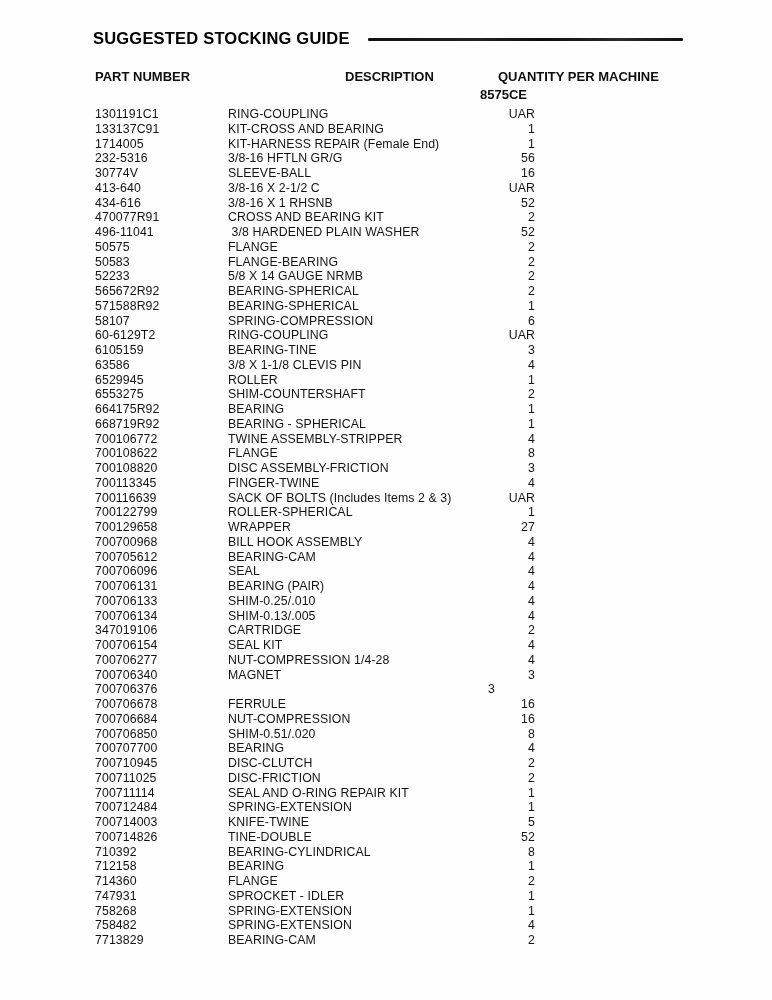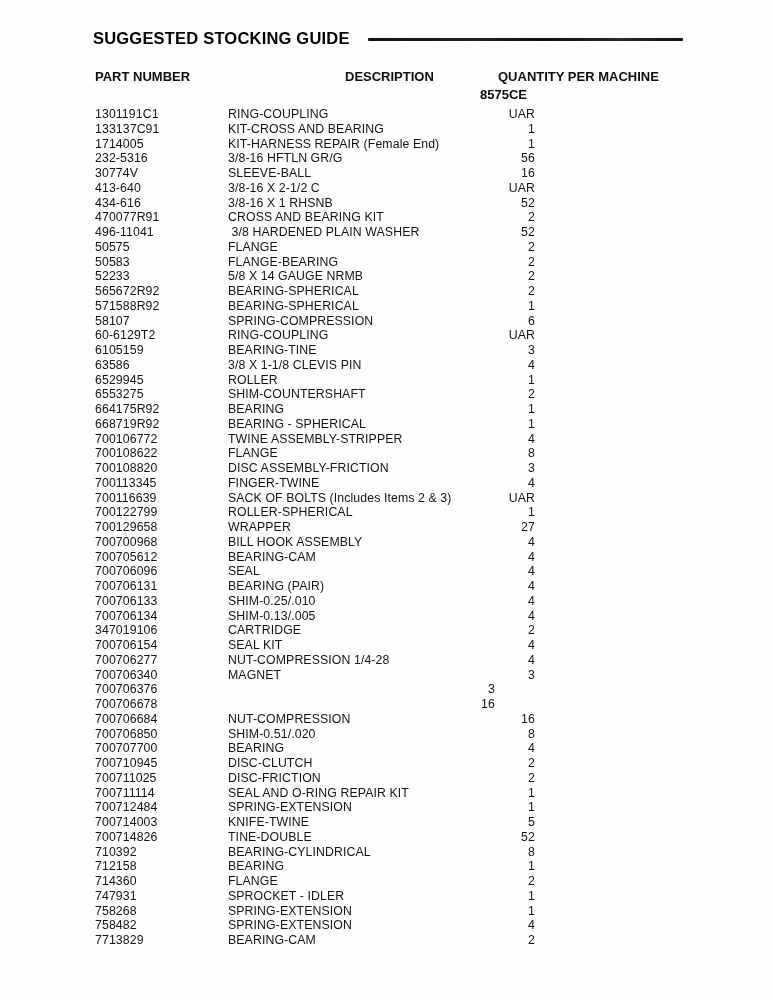--- a/index.html
+++ b/index.html
@@ -326,20 +326,21 @@
       <span class="cell-qty">3</span>
     </div>
 
     <div class="trow">
       <span class="cell-part">700706376</span>
       <span class="cell-qty">3</span>
     </div>
 
     <div class="trow">
       <span class="cell-part">700706678</span>
+      <span class="cell-desc">FERRULE</span>
       <span class="cell-qty">16</span>
     </div>
 
     <div class="trow">
       <span class="cell-part">700706684</span>
       <span class="cell-desc">NUT-COMPRESSION</span>
       <span class="cell-qty">16</span>
     </div>
 
     <div class="trow">

